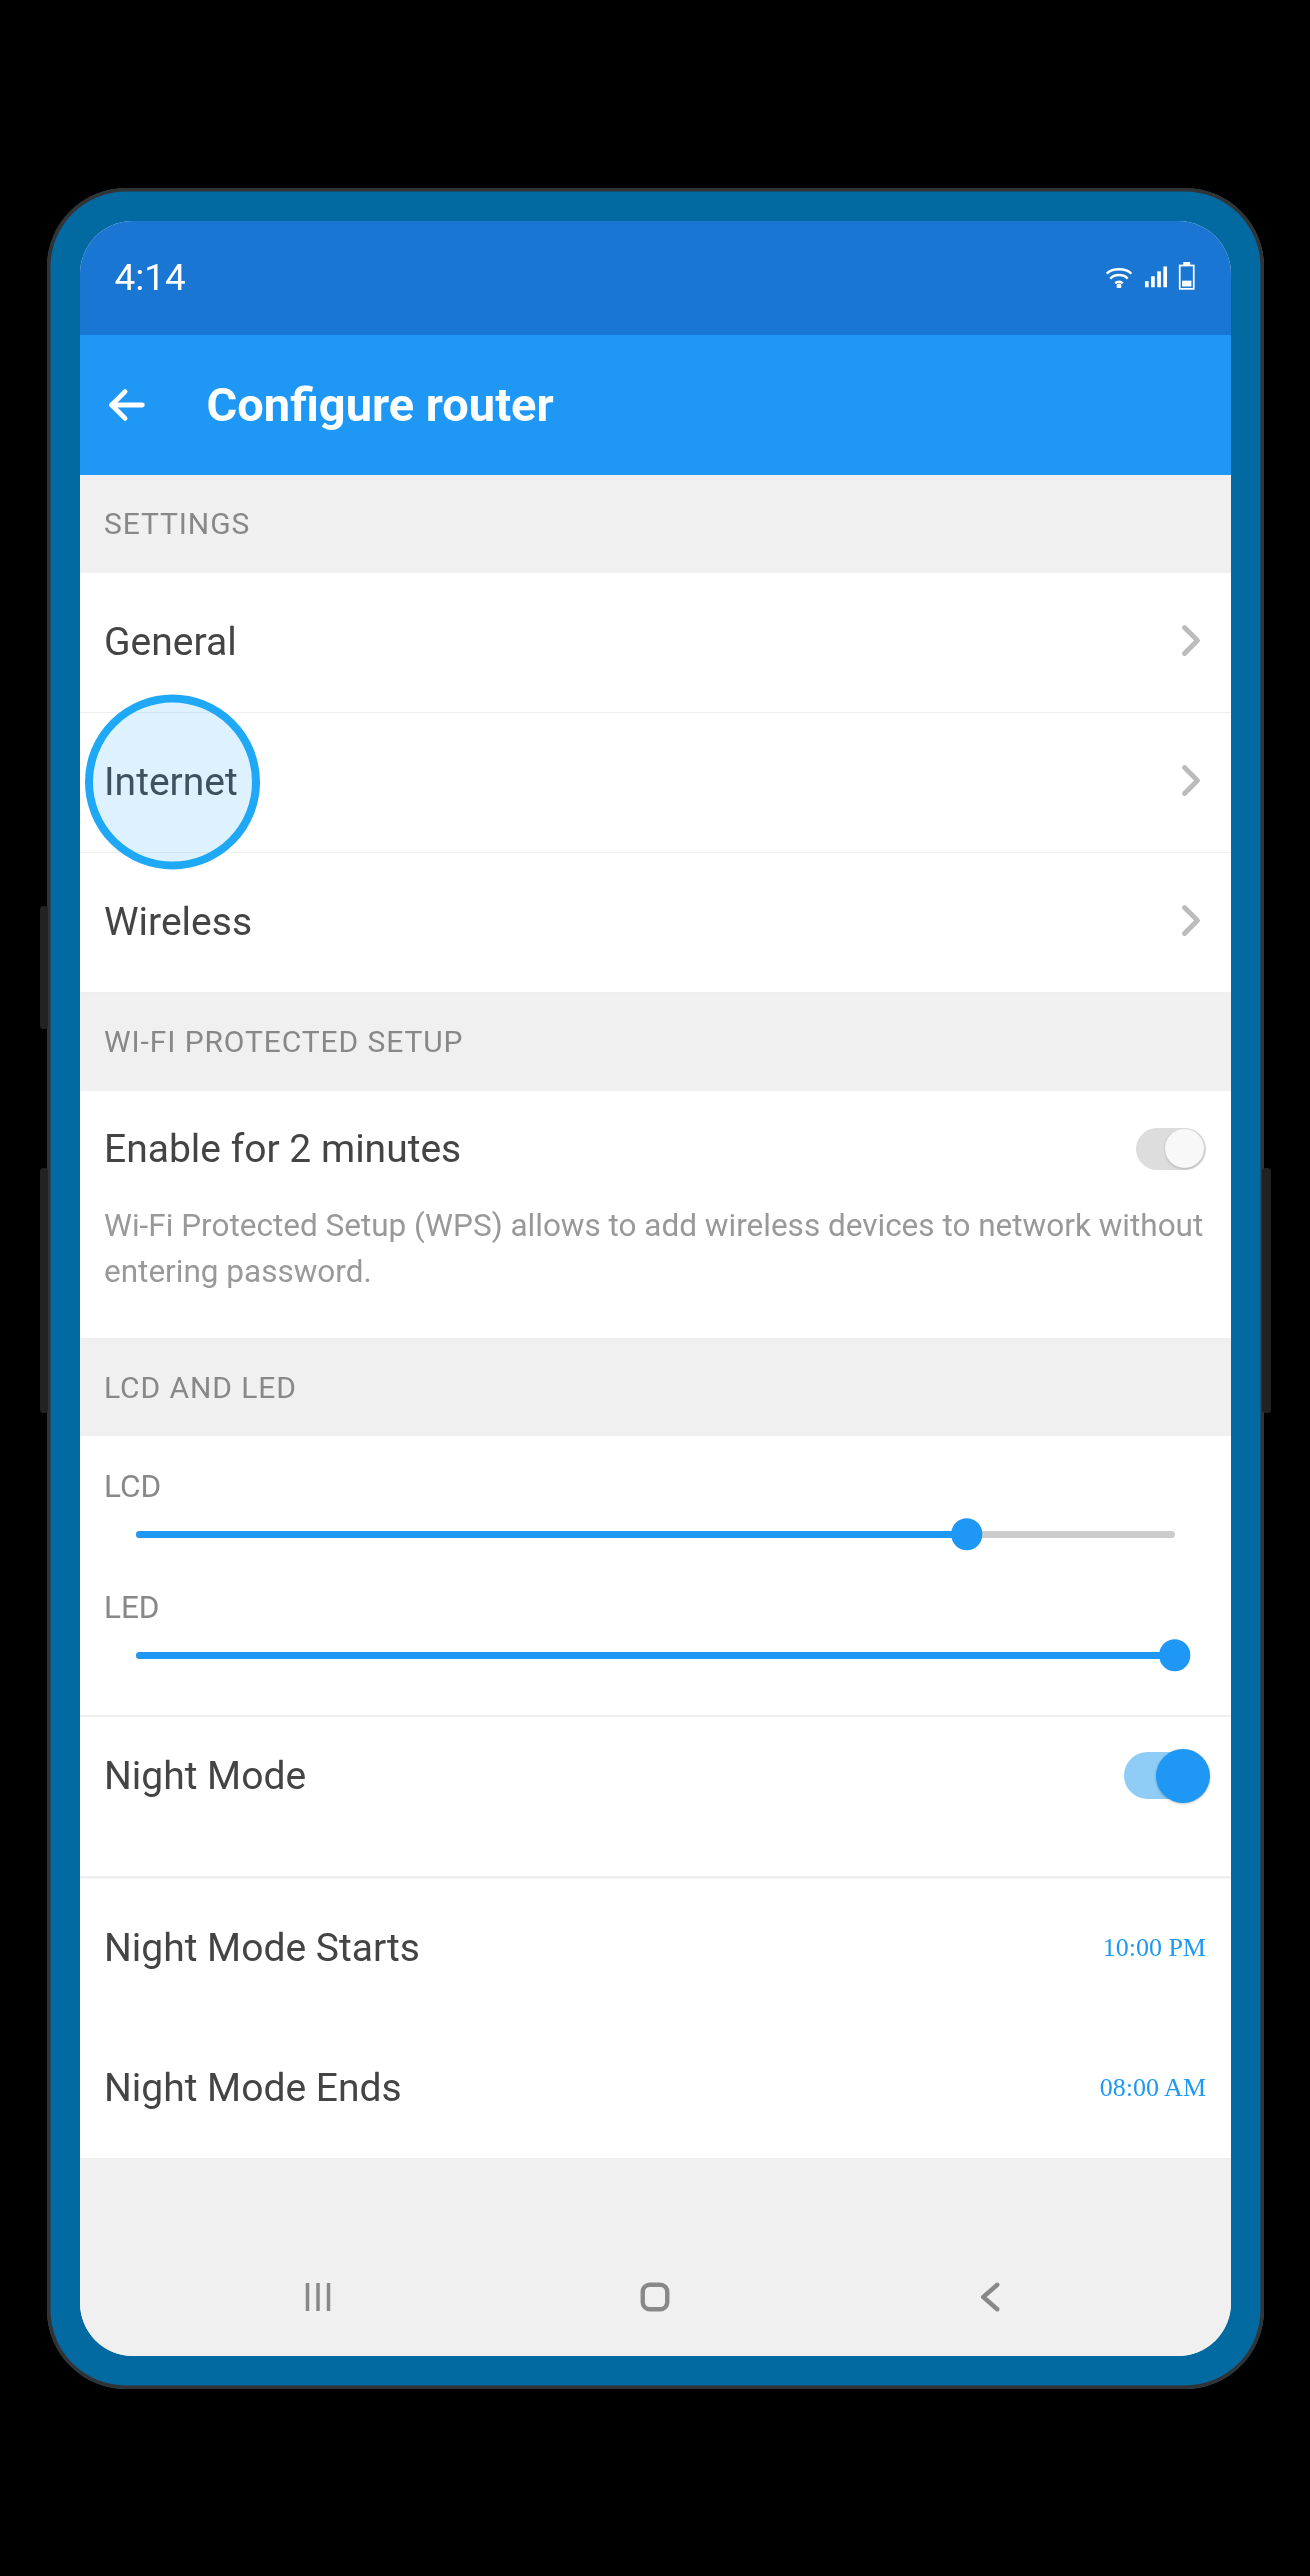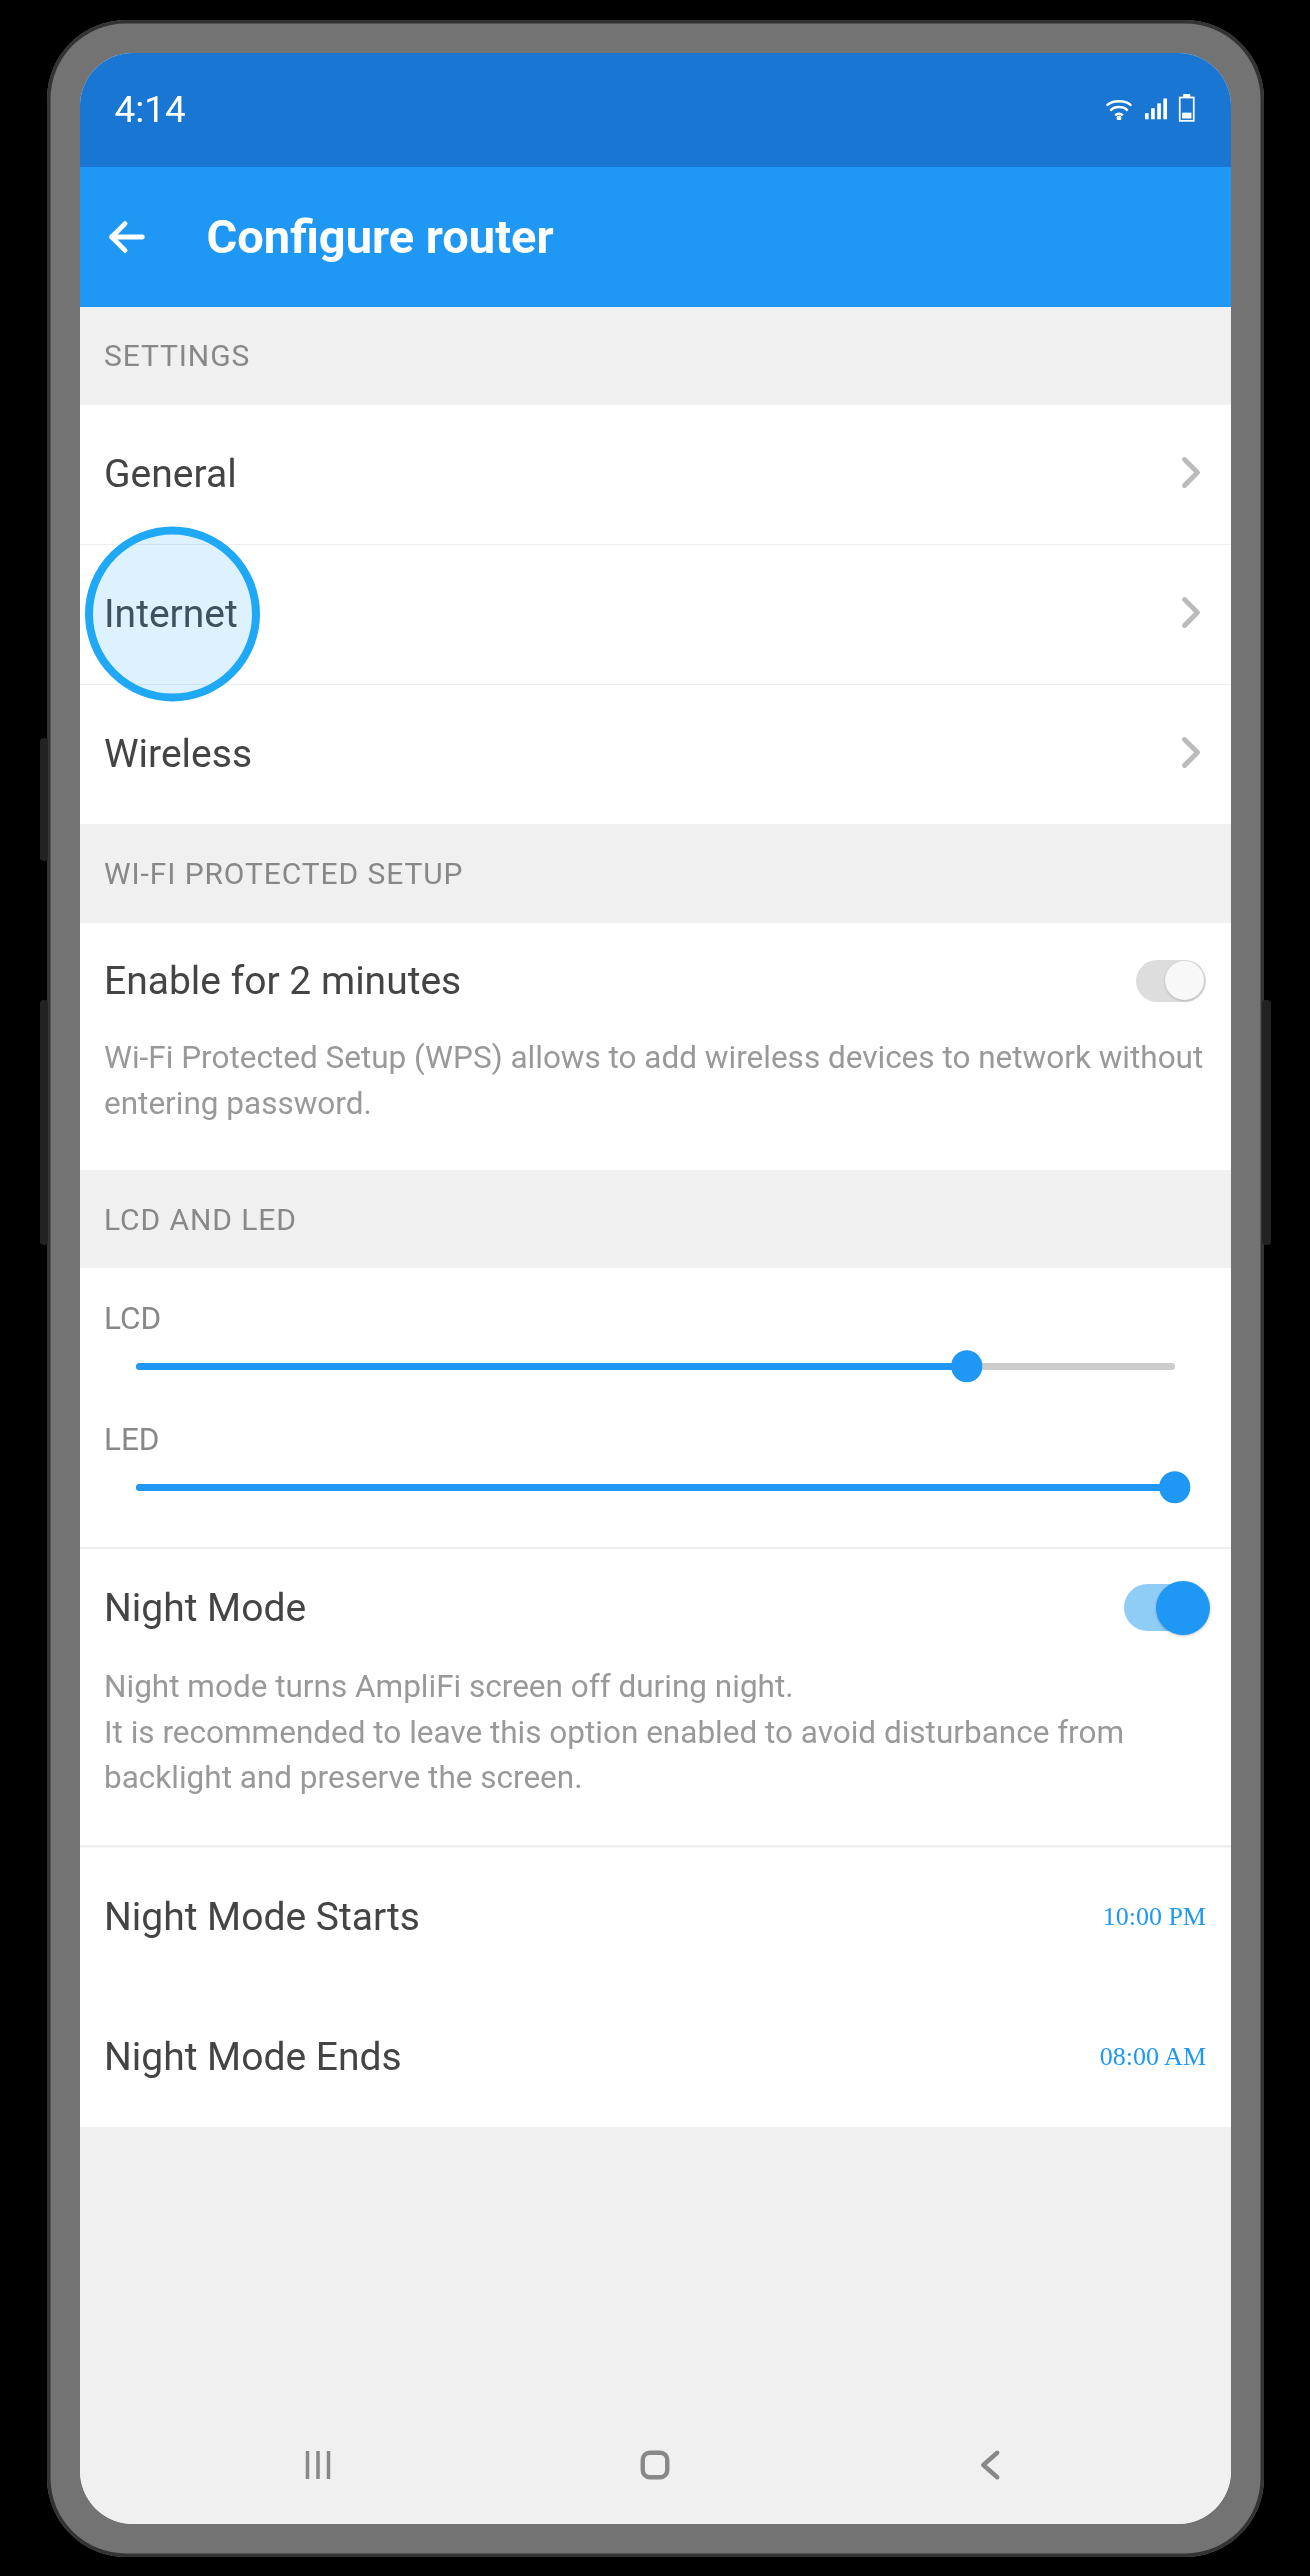--- a/index.html
+++ b/index.html
@@ -7,22 +7,22 @@
     background: #000;
     font-family: -apple-system, BlinkMacSystemFont, "Segoe UI", Roboto, sans-serif;
     width: 1310px;
     height: 2576px;
     display: flex;
     align-items: center;
     justify-content: center;
   }
   .phone-frame {
     width: 1217px;
-    height: 2537px;
-    background: #737373;
+    height: 2201px;
+    background: #0369a1;
     border-radius: 79px;
     padding: 33px;
     position: relative;
     box-shadow: inset 0 0 0 3.5px #333;
   }
   .phone-frame::before, .phone-frame::after {
     content: "";
     position: absolute;
     background: #0a0a0a;
     border-radius: 5.3px;
@@ -247,22 +247,20 @@
         </div>
       </div>
 
       <div style="height:1.8px;"></div>
 
       <div class="night-block">
         <div class="night-row">
           <span class="night-label">Night Mode</span>
           <div class="toggle-on"></div>
         </div>
-        <div class="desc" style="white-space:pre-line;">Night mode turns AmpliFi screen off during night.
-It is recommended to leave this option enabled to avoid disturbance from backlight and preserve the screen.</div>
       </div>
 
       <div class="time-row">
         <span class="time-label">Night Mode Starts</span>
         <span class="time-value">10:00 PM</span>
       </div>
 
       <div class="time-row" style="border-top:none;">
         <span class="time-label">Night Mode Ends</span>
         <span class="time-value">08:00 AM</span>

